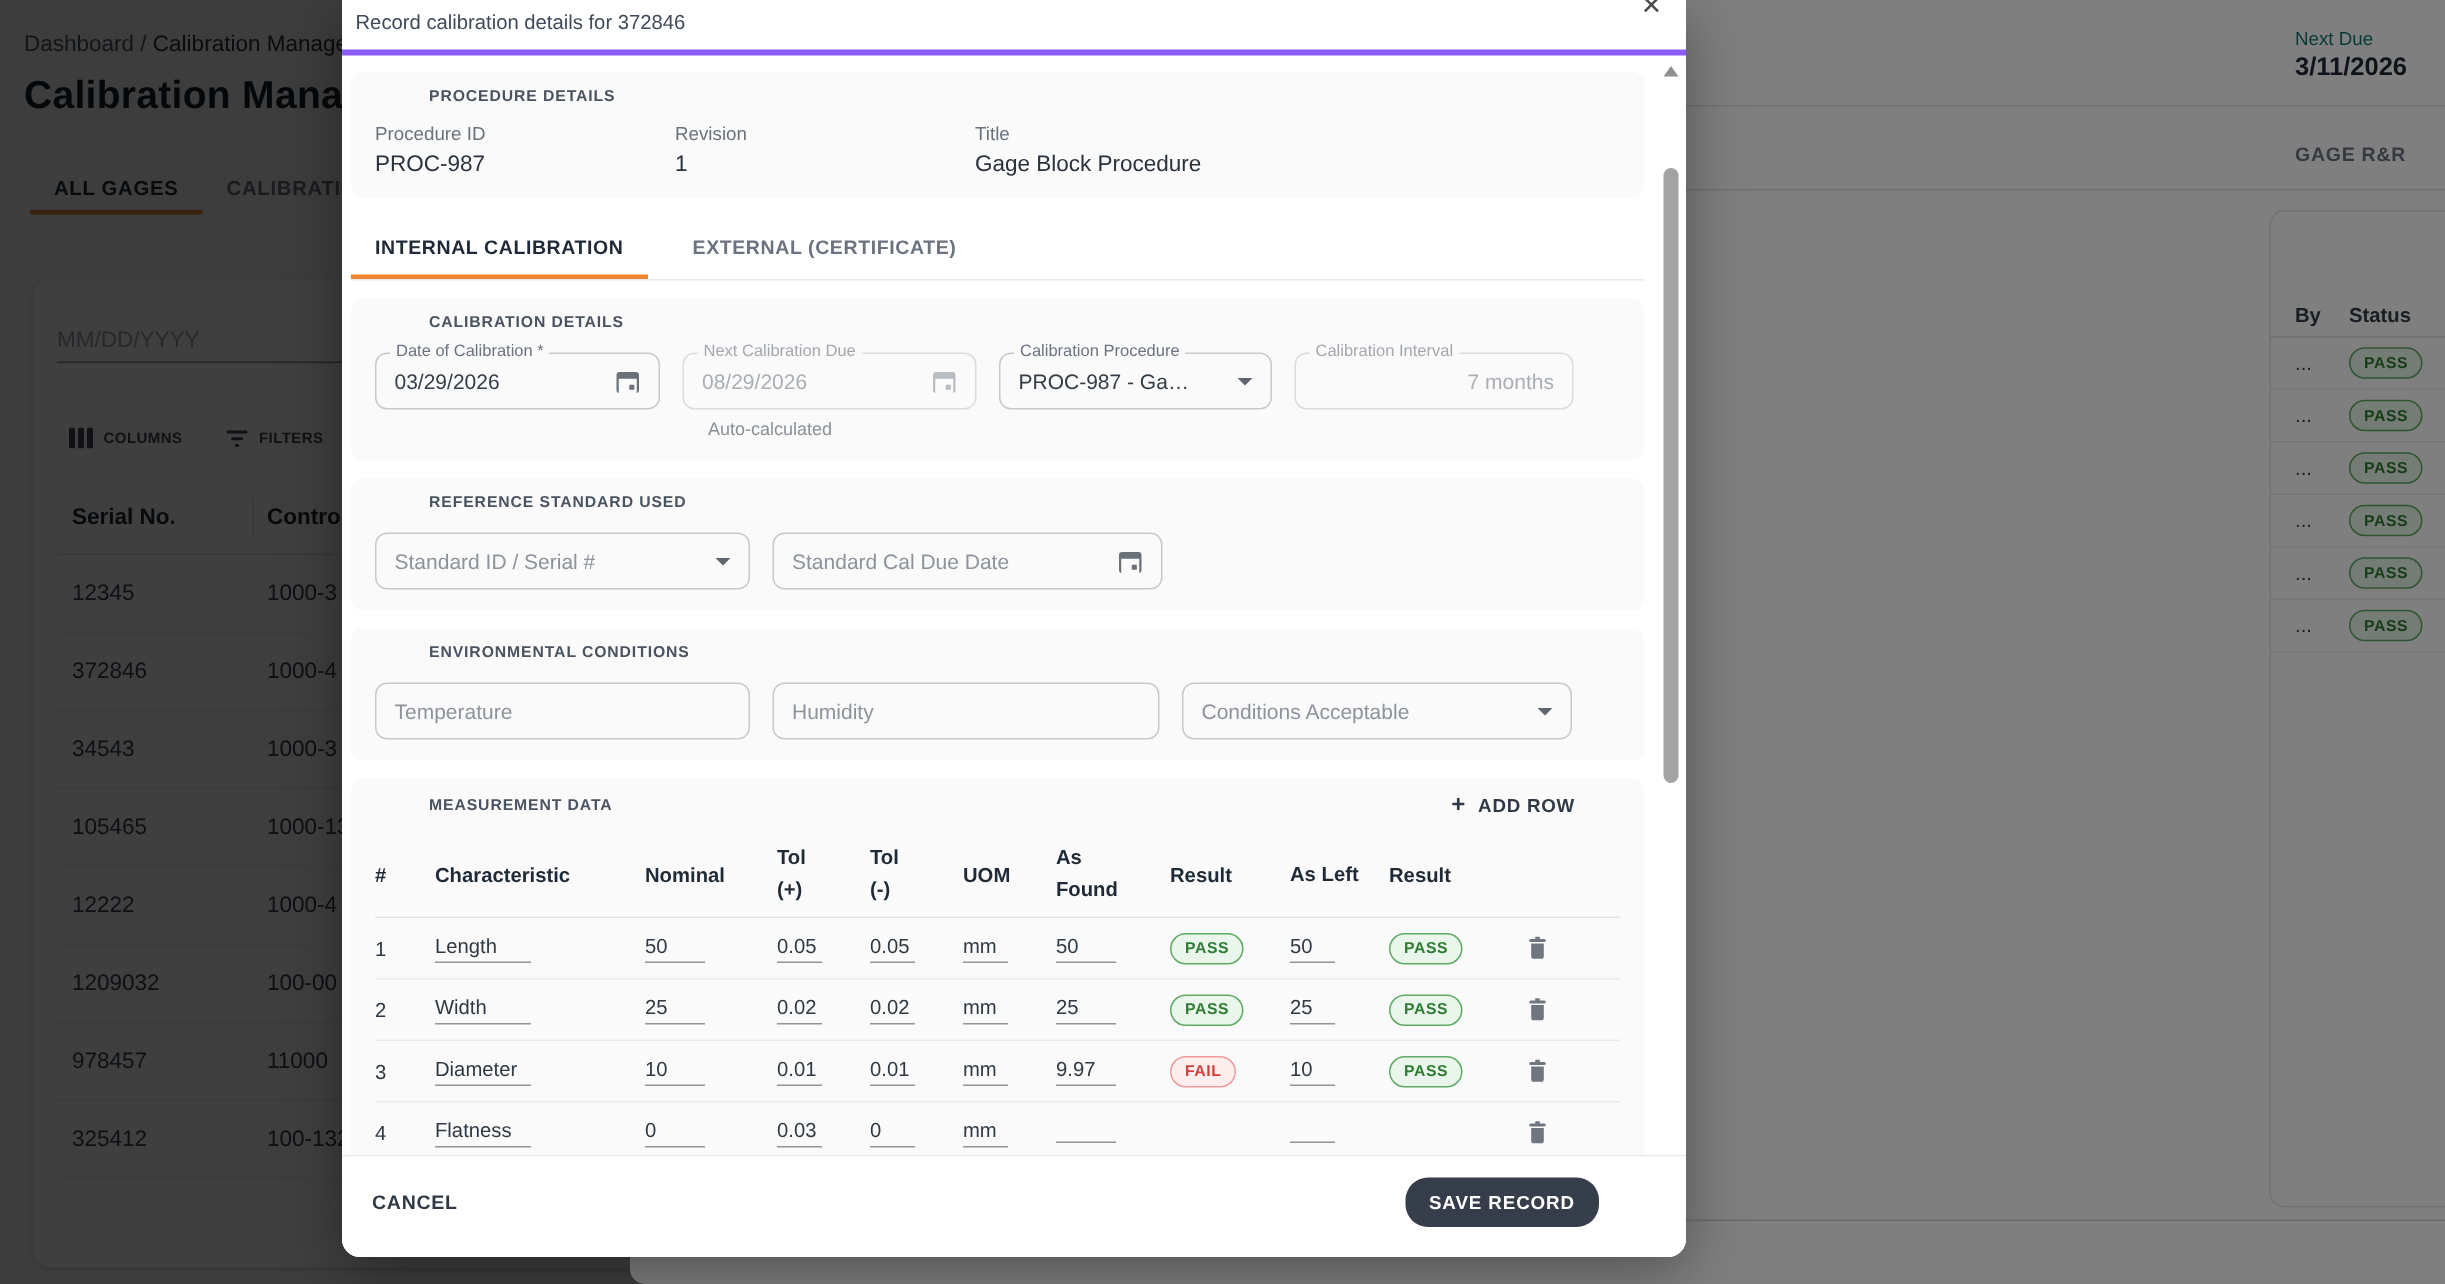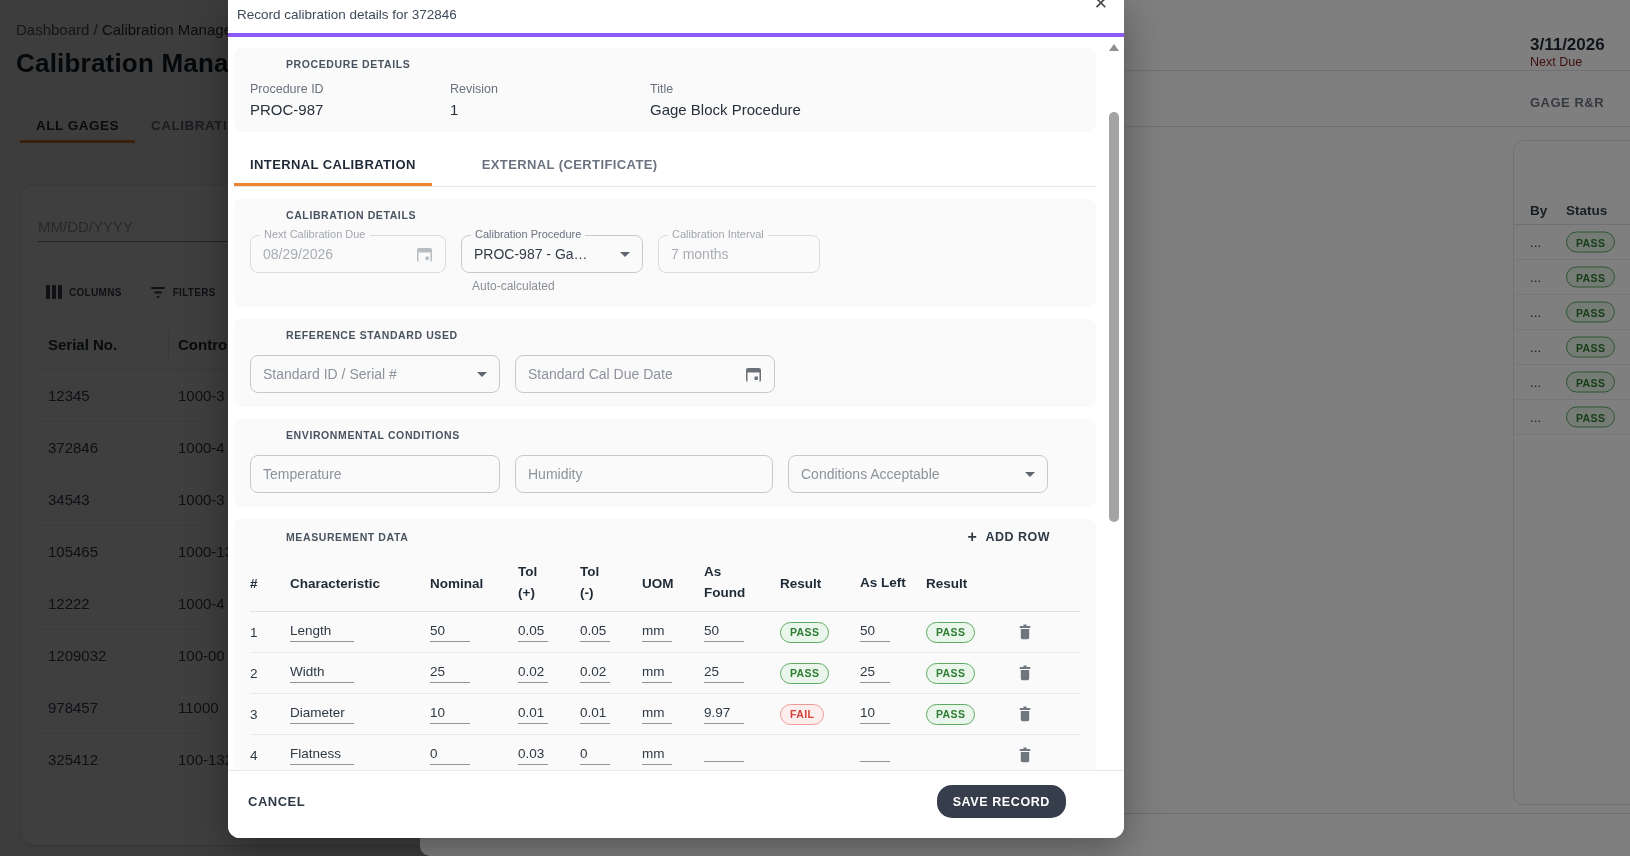--- a/index.html
+++ b/index.html
@@ -39,21 +39,21 @@
   .gage-head { left:38px; top:320px; right:0; height:50px; display:flex; align-items:center;
     border-bottom:1px solid #e3e5e8; font-size:15px; font-weight:600; color:#1f2937; }
   .gh-serial { width:130px; padding-left:10px; }
   .gh-div { width:1px; height:28px; background:#e0e0e0; margin-right:9px; }
   .gage-rows { left:38px; top:370px; width:760px; }
   .g-row { height:52px; display:flex; align-items:center; border-bottom:1px solid #ececec;
     font-size:15px; color:#374151; }
   .g-serial { width:140px; padding-left:10px; } .g-control { padding-left:0; }
 
   
-  .nd-label { left:1110px; top:19px; font-size:12.5px; color:#7f1d1d;margin-top:36px; }
+  .nd-label { left:1110px; top:19px; font-size:12.5px; color:#0f766e; }
   .nd-value { left:1110px; top:35px; font-size:17px; font-weight:600; color:#1f2937; }
   .dd-div { left:420px; right:0; height:1px; background:#e0e0e0; }
   .gage-rr { left:1110px; top:95px; font-size:13px; font-weight:600; letter-spacing:.5px;
     color:#6b7280; }
   .rec-card { left:1093px; top:140px; width:521px; height:665px; background:#fff;
     border:1px solid #e4e4e4; border-radius:10px; }
   .dark-btn { background:#373e4b; color:#fff; border:none; border-radius:7px;
     font-family:"Liberation Sans",sans-serif; font-size:12.5px; font-weight:600;
     letter-spacing:.6px; display:inline-flex; align-items:center; gap:7px; padding:0 16px;
     height:30px; white-space:nowrap; }
@@ -77,40 +77,40 @@
   .m-title { position:absolute; left:9px; top:7px; font-size:13.5px; color:#3f4a5a; }
   .m-close { position:absolute; right:16px; top:-7px; font-size:17px; color:#4a4a4a; }
   .m-body { position:absolute; left:0; right:0; top:37px; bottom:68px; overflow:hidden;
     padding:11px 28px 0 6px; }
   .card { background:#fafafa; border-radius:8px; padding:10px 16px 14px; margin-bottom:12px; }
   .sec-label { font-size:10.5px; font-weight:700; letter-spacing:.6px; color:#4a5360;padding-left:36px; }
   .proc-row { display:flex; margin-top:12px; }
   .proc-col { width:200px; } .proc-col:last-child { width:auto; }
   .f-label { font-size:12.5px; color:#69727d; margin-bottom:5px; }
   .f-value { font-size:15px; font-weight:500; color:#28313c; }
-  .m-tabs { display:flex; margin-top:14px; border-bottom:1px solid #e6e8ea;gap:20px; }
+  .m-tabs { display:flex; margin-top:14px; border-bottom:1px solid #e6e8ea; }
   .m-tab { padding:0 16px; height:40px; line-height:38px; font-size:13px; font-weight:600;
     letter-spacing:.4px; white-space:nowrap; }
   .m-tab.on { color:#1f2937; border-bottom:3px solid #ef8430; }
   .m-tab.off { color:#6b7280; margin-left:14px; }
   .m-tabs + .card { margin-top:12px; }
   .fields-row { display:flex; gap:15px; margin-top:14px; }
   .field { position:relative; height:38px; border:1px solid #c6cace; border-radius:8px;
     display:flex; align-items:center; padding:0 12px; gap:8px; }
   .field .val { flex:1; font-size:14px; color:#333c47; white-space:nowrap; overflow:hidden; }
   .field .ph { flex:1; font-size:14px; color:#8d939c; white-space:nowrap; }
   .notch { position:absolute; top:-8px; left:9px; font-size:11px; color:#6b7280;
     background:#fafafa; padding:0 4px; white-space:nowrap; }
   .field.dis { border-color:#d9dcdf; } .field.dis .val { color:#a9aeb5; }
   .field.dis .notch { color:#a2a7ae; }
   .caret { width:0; height:0; border-left:5px solid transparent; border-right:5px solid transparent;
     border-top:5.5px solid #5f6670; }
   .cal-ic { color:#6a7178; } .field.dis .cal-ic { color:#b8bdc2; }
   .helper { font-size:12px; color:#8a9097; margin-top:6px; margin-left:222px; }
-  .w1{width:190px;} .w2{width:196px;} .w3{width:182px;} .w4{width:162px;}
+  .w1{width:190px;} .w2{width:196px;} .w3{width:182px;} .w4{width:186px;text-align:right;}
   .w5{width:250px;} .w6{width:258px;} .w7{width:260px;}
   .meas-top { display:flex; justify-content:space-between; align-items:center; }
   .addrow-btn { display:flex; align-items:center; gap:8px; font-size:12.5px; font-weight:600;
     letter-spacing:.5px; color:#2f3a46; margin-right:30px; }
   .plus { font-size:16px; font-weight:600; line-height:1; }
   .mtable { margin-top:10px; }
   .mt-head { display:flex; align-items:center; min-height:57px; border-bottom:1px solid #dfe2e5;
     font-size:13.5px; font-weight:600; color:#1f2a37; }
   .mt-row { display:flex; align-items:center; height:41px; border-bottom:1px solid #e8eaec;
     font-size:13.5px; color:#2e3944; }
@@ -319,20 +319,30 @@
     </div>
 
     <div class="m-tabs">
       <div class="m-tab on">INTERNAL CALIBRATION</div>
       <div class="m-tab off">EXTERNAL (CERTIFICATE)</div>
     </div>
 
     <div class="card">
       <div class="sec-label">CALIBRATION DETAILS</div>
       <div class="fields-row">
+        <div class="field w1">
+          <span class="notch">Date of Calibration *</span>
+          <span class="val">03/29/2026</span>
+          <span class="cal-ic">
+            <svg width="17" height="17" viewBox="0 0 17 17" fill="currentColor">
+                <path d="M3 2h11a2 2 0 0 1 2 2v10a2 2 0 0 1-2 2H3a2 2 0 0 1-2-2V4a2 2 0 0 1 2-2zm-0.5 4.5v9A0.5 0.5 0 0 0 3 16h11a0.5 0.5 0 0 0 0.5-0.5v-9z" fill-rule="evenodd"></path>
+                <rect x="9.5" y="10.5" width="3.4" height="3.4" rx="0.6"></rect>
+              </svg>
+          </span>
+        </div>
         <div class="field w2 dis">
           <span class="notch">Next Calibration Due</span>
           <span class="val">08/29/2026</span>
           <span class="cal-ic">
             <svg width="17" height="17" viewBox="0 0 17 17" fill="currentColor">
                 <path d="M3 2h11a2 2 0 0 1 2 2v10a2 2 0 0 1-2 2H3a2 2 0 0 1-2-2V4a2 2 0 0 1 2-2zm-0.5 4.5v9A0.5 0.5 0 0 0 3 16h11a0.5 0.5 0 0 0 0.5-0.5v-9z" fill-rule="evenodd"></path>
                 <rect x="9.5" y="10.5" width="3.4" height="3.4" rx="0.6"></rect>
               </svg>
           </span>
         </div>

